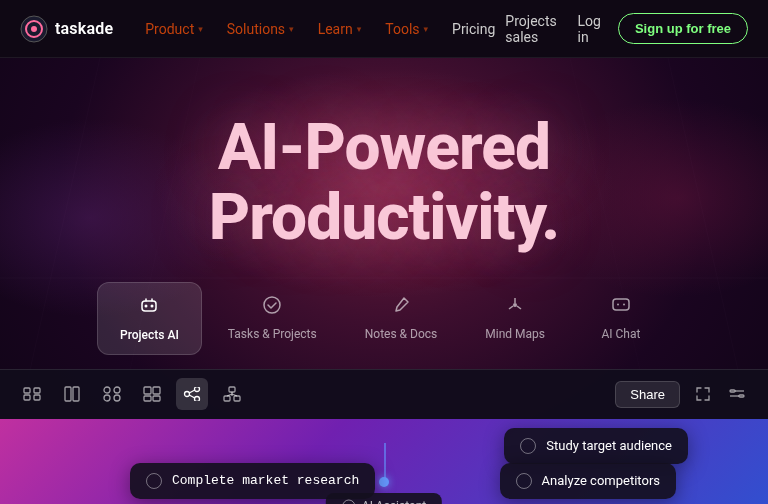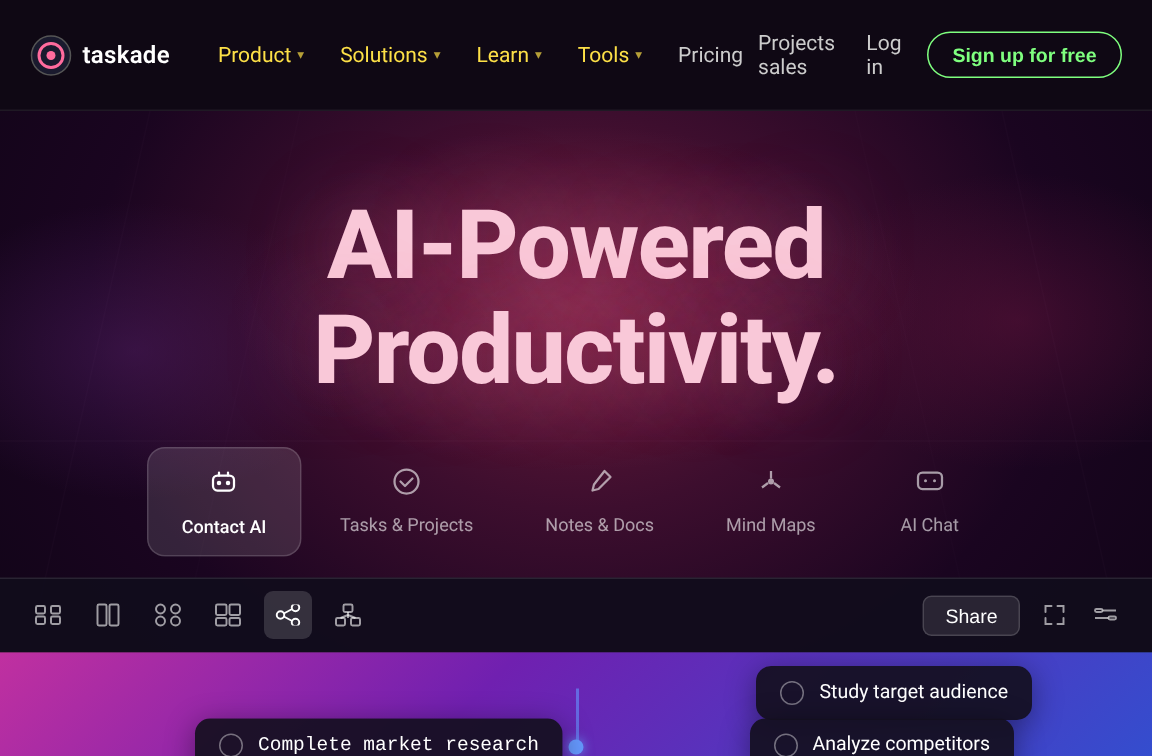--- a/index.html
+++ b/index.html
@@ -10,21 +10,21 @@
       font-family: -apple-system, BlinkMacSystemFont, 'Segoe UI', Roboto, sans-serif;
       background: #1a0a1e;
     }
 
     
     nav {
       position: relative;
       z-index: 100;
       display: flex;
       align-items: center;
-      height: 74px;
+      height: 58px;
       padding: 0 20px;
       background: rgba(15, 8, 20, 0.95);
       border-bottom: 1px solid rgba(255,255,255,0.07);
     }
     .nav-logo {
       display: flex;
       align-items: center;
       gap: 7px;
       margin-right: 22px;
     }
@@ -41,21 +41,21 @@
     .nav-links {
       display: flex;
       align-items: center;
       gap: 4px;
       flex: 1;
     }
     .nav-link {
       display: flex;
       align-items: center;
       gap: 4px;
-      color: #fde047;
+      color: #c2410c;
       font-size: 14px;
       padding: 6px 10px;
       border-radius: 6px;
       cursor: pointer;
       white-space: nowrap;
     }
     .nav-link .chevron {
       font-size: 9px;
       opacity: 0.7;
     }
@@ -396,21 +396,21 @@
   <div class="feature-tabs">
     <div class="feature-tab active">
       <span class="feature-tab-icon">
         <svg width="22" height="22" viewBox="0 0 22 22" fill="none">
           <rect x="4" y="6" width="14" height="10" rx="3" stroke="white" stroke-width="1.5" fill="none"></rect>
           <circle cx="8" cy="11" r="1.5" fill="white"></circle>
           <circle cx="14" cy="11" r="1.5" fill="white"></circle>
           <path d="M8 6V4M14 6V4" stroke="white" stroke-width="1.5" stroke-linecap="round"></path>
         </svg>
       </span>
-      <span class="feature-tab-label">Contact AI</span>
+      <span class="feature-tab-label">Projects AI</span>
     </div>
     <div class="feature-tab">
       <span class="feature-tab-icon">
         <svg width="22" height="22" viewBox="0 0 22 22" fill="none">
           <circle cx="11" cy="11" r="8" stroke="rgba(255,255,255,0.6)" stroke-width="1.5" fill="none"></circle>
           <path d="M7 11l3 3 5-5" stroke="rgba(255,255,255,0.6)" stroke-width="1.5" stroke-linecap="round" stroke-linejoin="round"></path>
         </svg>
       </span>
       <span class="feature-tab-label">Tasks &amp; Projects</span>
     </div>

